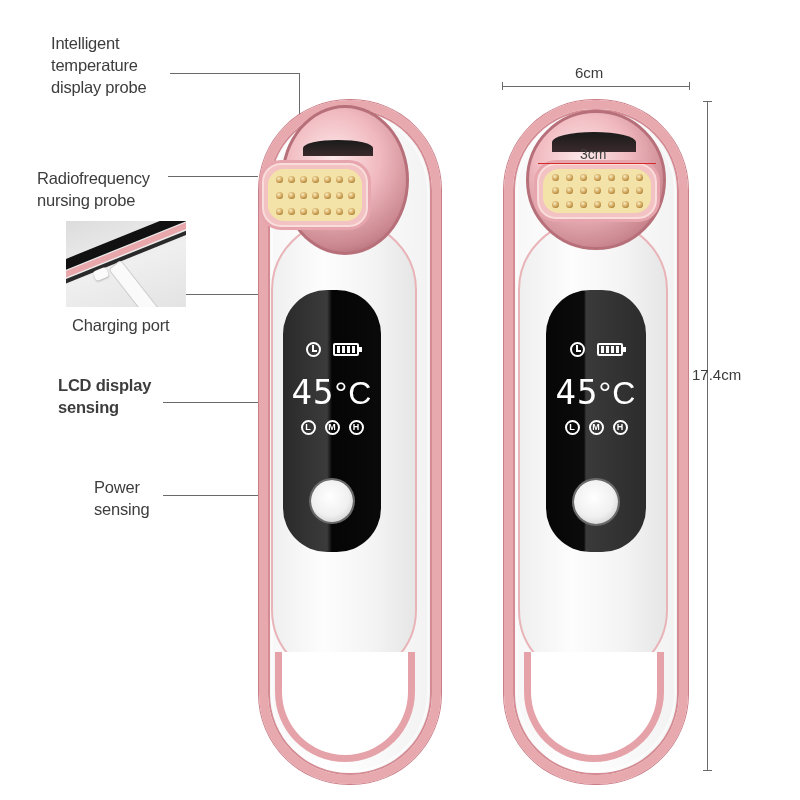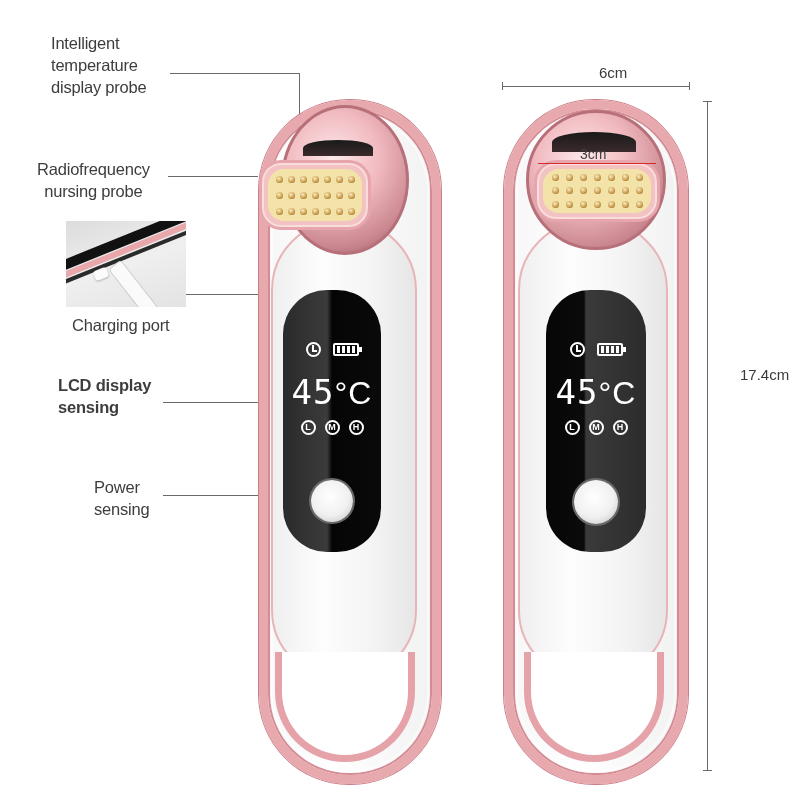--- a/index.html
+++ b/index.html
@@ -83,36 +83,36 @@
     background: linear-gradient(160deg, #dcdcdc 0%, #efefef 50%, #e3e3e3 100%); overflow: hidden;
   }
   .inset-photo .edge1 { position: absolute; left: -10px; top: 10px; width: 160px; height: 10px; background: #111; transform: rotate(-22deg); }
   .inset-photo .edge2 { position: absolute; left: -10px; top: 22px; width: 160px; height: 6px; background: #e8a7aa; transform: rotate(-22deg); }
   .inset-photo .edge3 { position: absolute; left: -10px; top: 30px; width: 160px; height: 4px; background: #2a2a2a; transform: rotate(-22deg); }
   .inset-photo .cable { position: absolute; left: 62px; top: 36px; width: 16px; height: 70px; background: #fafafa; border: 1px solid #ccc; border-radius: 4px; transform: rotate(-38deg); }
   .inset-photo .plug { position: absolute; left: 28px; top: 48px; width: 14px; height: 10px; background: #fbfbfb; border-radius: 3px; transform: rotate(-22deg); box-shadow: 0 1px 2px #aaa; }
 
   .dim-line { position: absolute; background: #6a6a6a; }
   .dim-tick { position: absolute; background: #6a6a6a; }
-  .dim-label { position: absolute; font-size: 15px; color: #3a3a3a; margin-left: 24px; }
+  .dim-label { position: absolute; font-size: 15px; color: #3a3a3a; }
   .red-dim { position: absolute; color: #404040; font-size: 14px; }
   .red-line { position: absolute; height: 1px; background: #d62b2b; }
 </style>
 </head>
 <body>
 
 <div class="label" style="left:51px; top:32px;">
   <div>Intelligent</div>
   <div>temperature</div>
   <div>display probe</div>
 </div>
 <div class="line" style="left:170px; top:73px; width:130px; height:1px;"></div>
 <div class="line" style="left:299px; top:73px; width:1px; height:112px;"></div>
 
-<div class="label" style="left:37px; top:158px;text-align:center;">
+<div class="label" style="left:37px; top:167px;">
   <div>Radiofrequency</div>
   <div>nursing probe</div>
 </div>
 <div class="line" style="left:168px; top:176px; width:90px; height:1px;"></div>
 
 <div class="inset-photo">
   <div class="edge1"></div>
     <div class="edge2"></div>
     <div class="edge3"></div>
   <div class="plug"></div>
@@ -242,13 +242,13 @@
 </div>
 
 <div class="dim-label" style="left:575px; top:64px;">6cm</div>
 <div class="dim-line" style="left:502px; top:86px; width:188px; height:1px;"></div>
 <div class="dim-tick" style="left:502px; top:82px; width:1px; height:8px;"></div>
 <div class="dim-tick" style="left:689px; top:82px; width:1px; height:8px;"></div>
 
 <div class="dim-line" style="left:707px; top:101px; width:1px; height:670px;"></div>
 <div class="dim-tick" style="left:703px; top:101px; width:9px; height:1px;"></div>
 <div class="dim-tick" style="left:703px; top:770px; width:9px; height:1px;"></div>
-<div class="dim-label" style="left:716px; top:366px;">17.4cm</div>
+<div class="dim-label" style="left:692px; top:366px;">17.4cm</div>
 
 </body></html>

